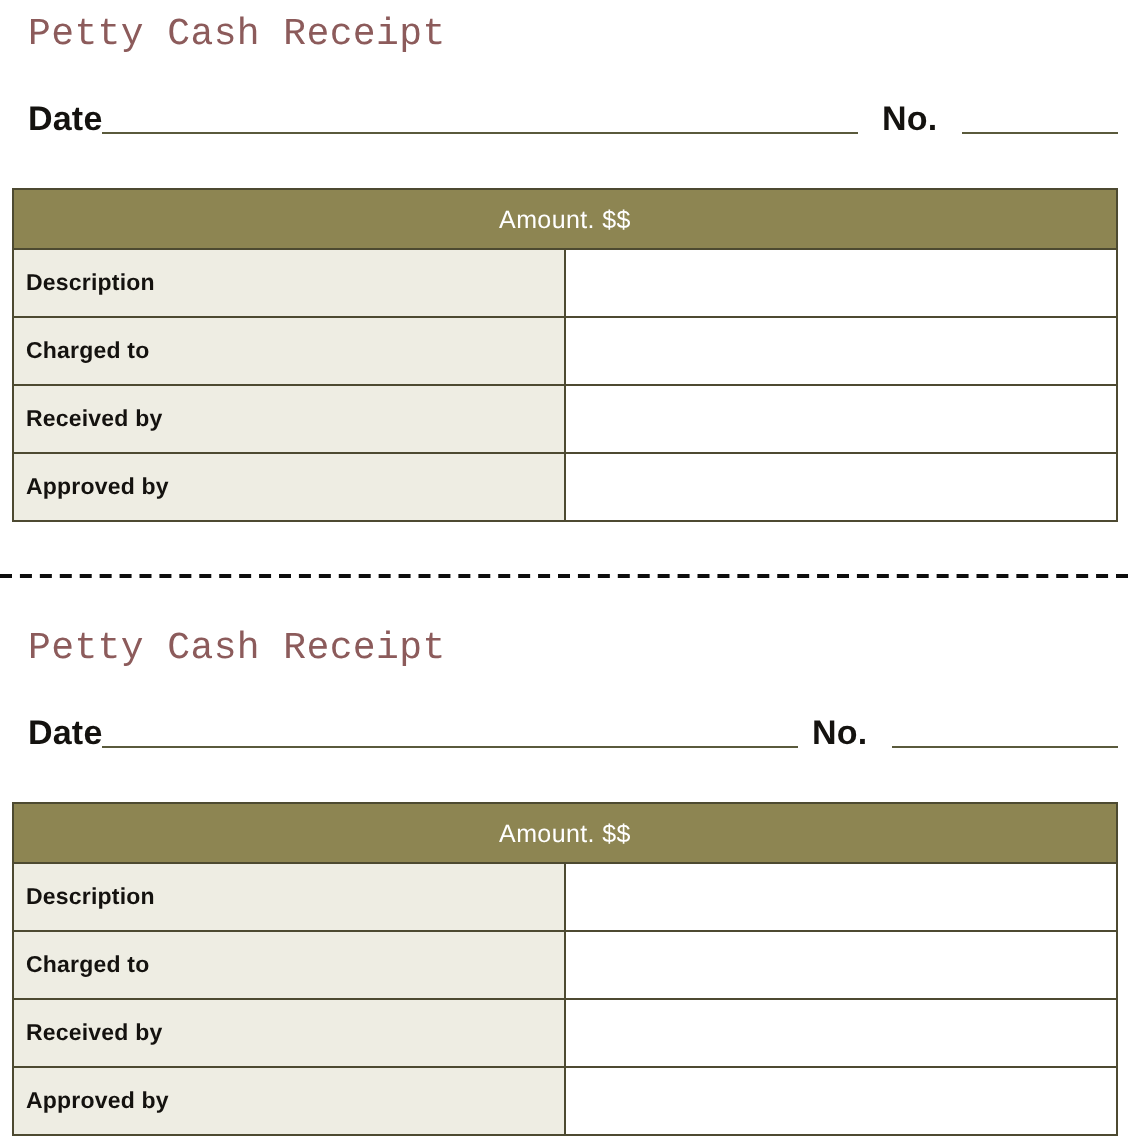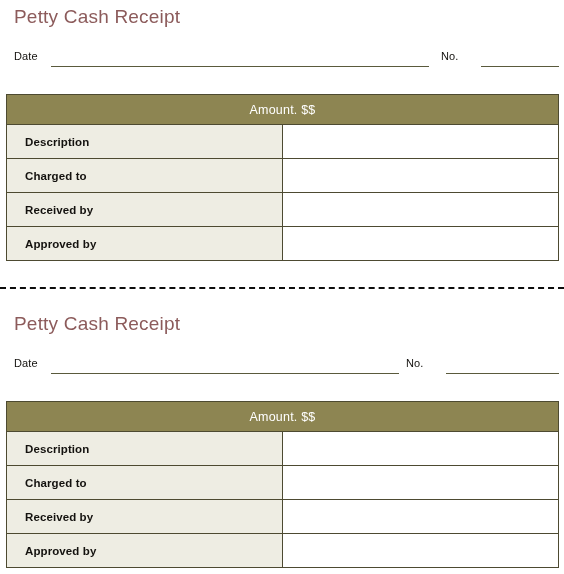--- a/index.html
+++ b/index.html
@@ -31,34 +31,34 @@
 
   .receipt-title {
     position: absolute;
     left: 14px;
     top: 0px;
     font-size: 19px;
     font-weight: 400;
     letter-spacing: 0.2px;
     color: #8c5b5b;
     white-space: nowrap;
-    font-family: Liberation Sans, sans-serif;
+    font-family: Liberation Mono, monospace;
   }
 
   
   .meta-row {
     position: absolute;
     left: 0;
     width: 564px;
     height: 22px;
   }
   .meta-label {
     position: absolute;
-    font-size: 11px;
-    font-weight: normal;
+    font-size: 17px;
+    font-weight: bold;
     color: #14120f;
     letter-spacing: 0.1px;
     white-space: nowrap;
     top: 0px;
   }
   .meta-rule {
     position: absolute;
     height: 0;
     border-bottom: 1px solid #5a5a3c;
     top: 16px;
@@ -88,21 +88,21 @@
     vertical-align: middle;
   }
   .tbl .lbl-cell {
     background: #eeede3;
     width: 106px;
     height: 33px;
     font-size: 11.5px;
     font-weight: bold;
     color: #14120f;
     letter-spacing: 0.1px;
-    padding-left: 18px;
+    padding-left: 6px;
     vertical-align: middle;
     white-space: nowrap;
   }
   .tbl .val-cell {
     background: #ffffff;
     height: 33px;
     vertical-align: middle;
   }
 
   

